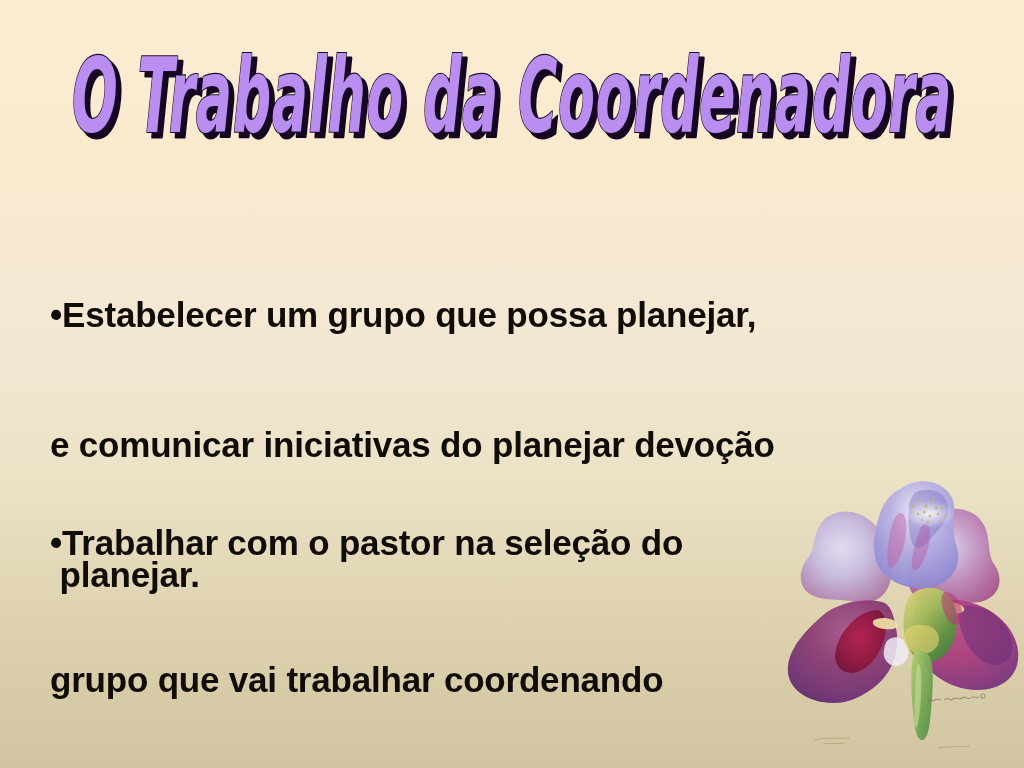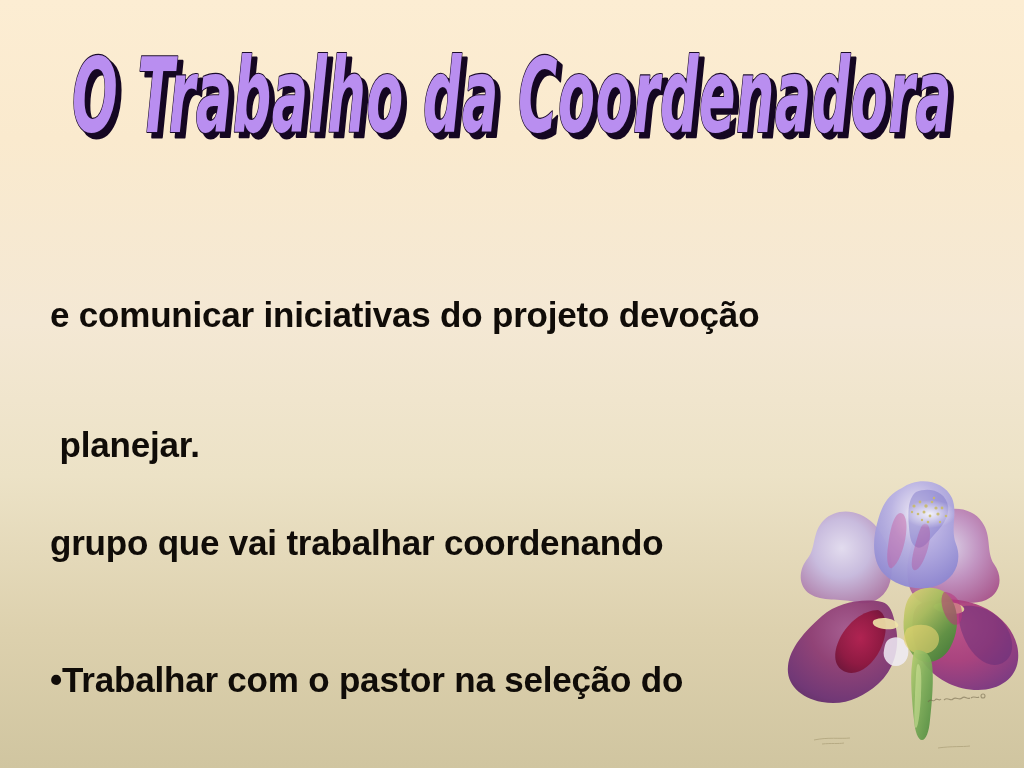--- a/index.html
+++ b/index.html
@@ -104,27 +104,28 @@
 <div id="slide">
 
   <div id="title-wrap">
     <svg id="title-svg" viewBox="0 0 900 118" preserveAspectRatio="xMidYMid meet">
       <text class="wa-text wa-shadow" x="455" y="93" text-anchor="middle" textLength="880" lengthAdjust="spacingAndGlyphs">O Trabalho da Coordenadora</text>
       <text class="wa-text wa-face" x="450" y="88" text-anchor="middle" textLength="880" lengthAdjust="spacingAndGlyphs">O Trabalho da Coordenadora</text>
     </svg>
   </div>
 
   <div class="block" id="block-1">
-    <span class="line">e comunicar iniciativas do projeto devoção</span>
+    <span class="line">•Estabelecer um grupo que possa planejar,</span>
+    <span class="line">e comunicar iniciativas do planejar devoção</span>
     <span class="line"> planejar.</span>
   </div>
 
   <div class="block" id="block-2">
+    <span class="line">•Trabalhar com o pastor na seleção do</span>
     <span class="line">grupo que vai trabalhar coordenando</span>
-    <span class="line">•Trabalhar com o pastor na seleção do</span>
     
   </div>
 
   <div id="iris">
     <svg viewBox="0 0 248 316">
       <defs>
         <radialGradient id="gTopL" cx="45%" cy="40%" r="70%">
           <stop offset="0%" stop-color="#e2dcf2"></stop>
           <stop offset="45%" stop-color="#c6b9e0"></stop>
           <stop offset="100%" stop-color="#a86fa0"></stop>

